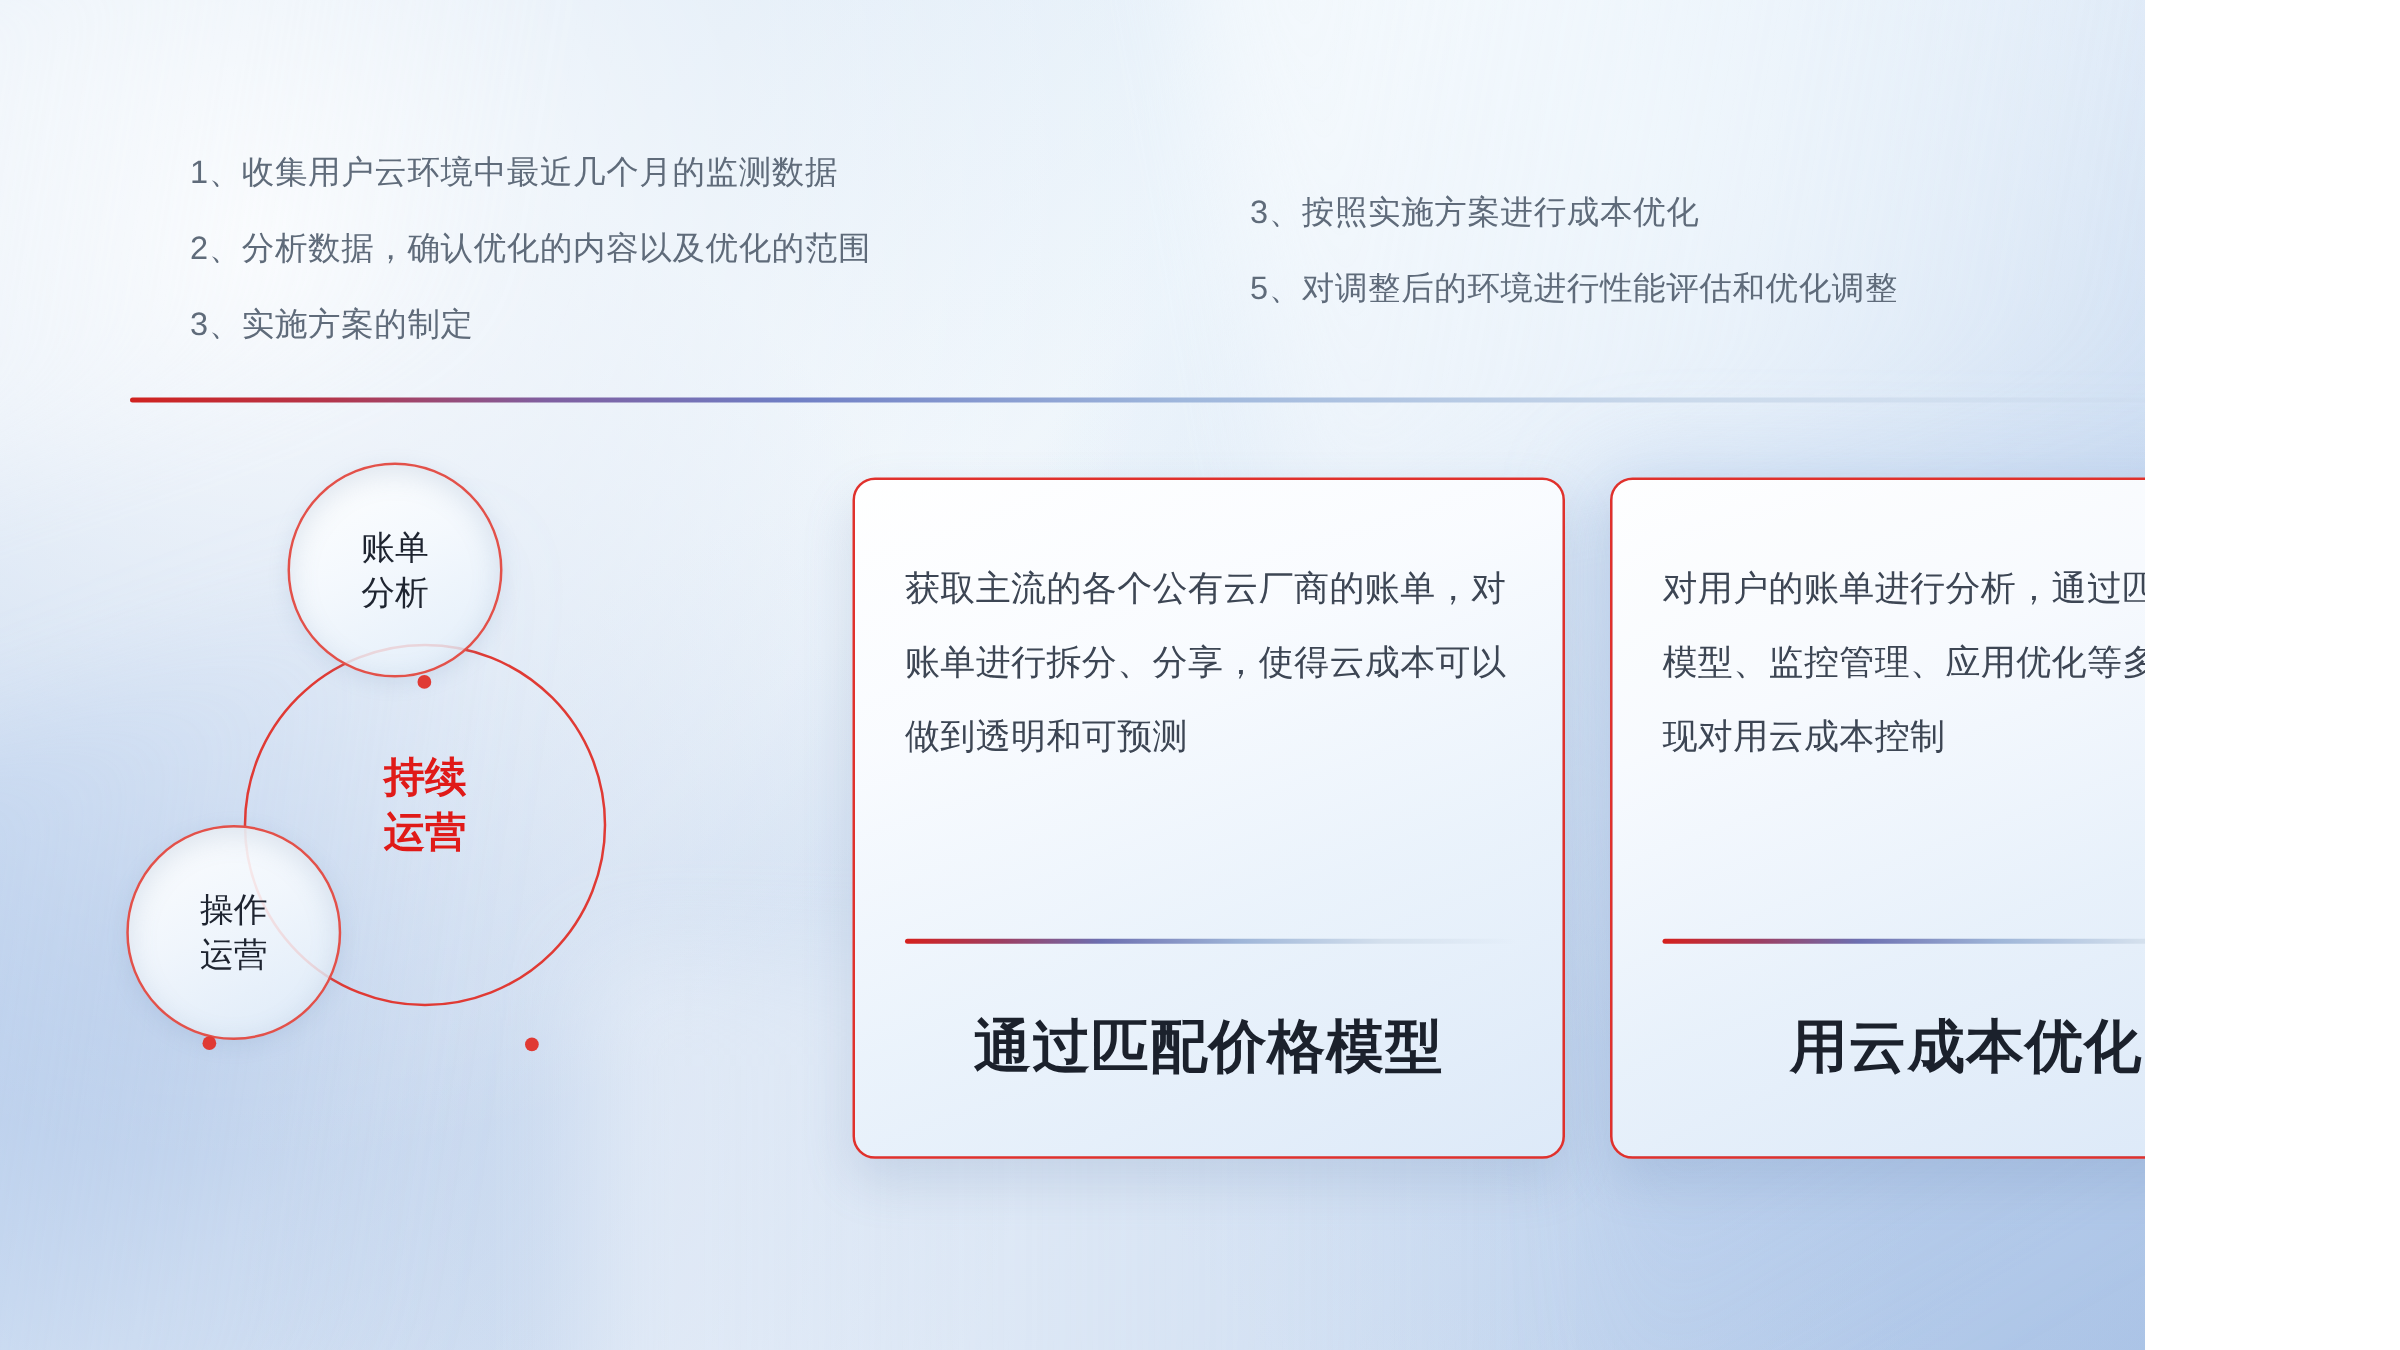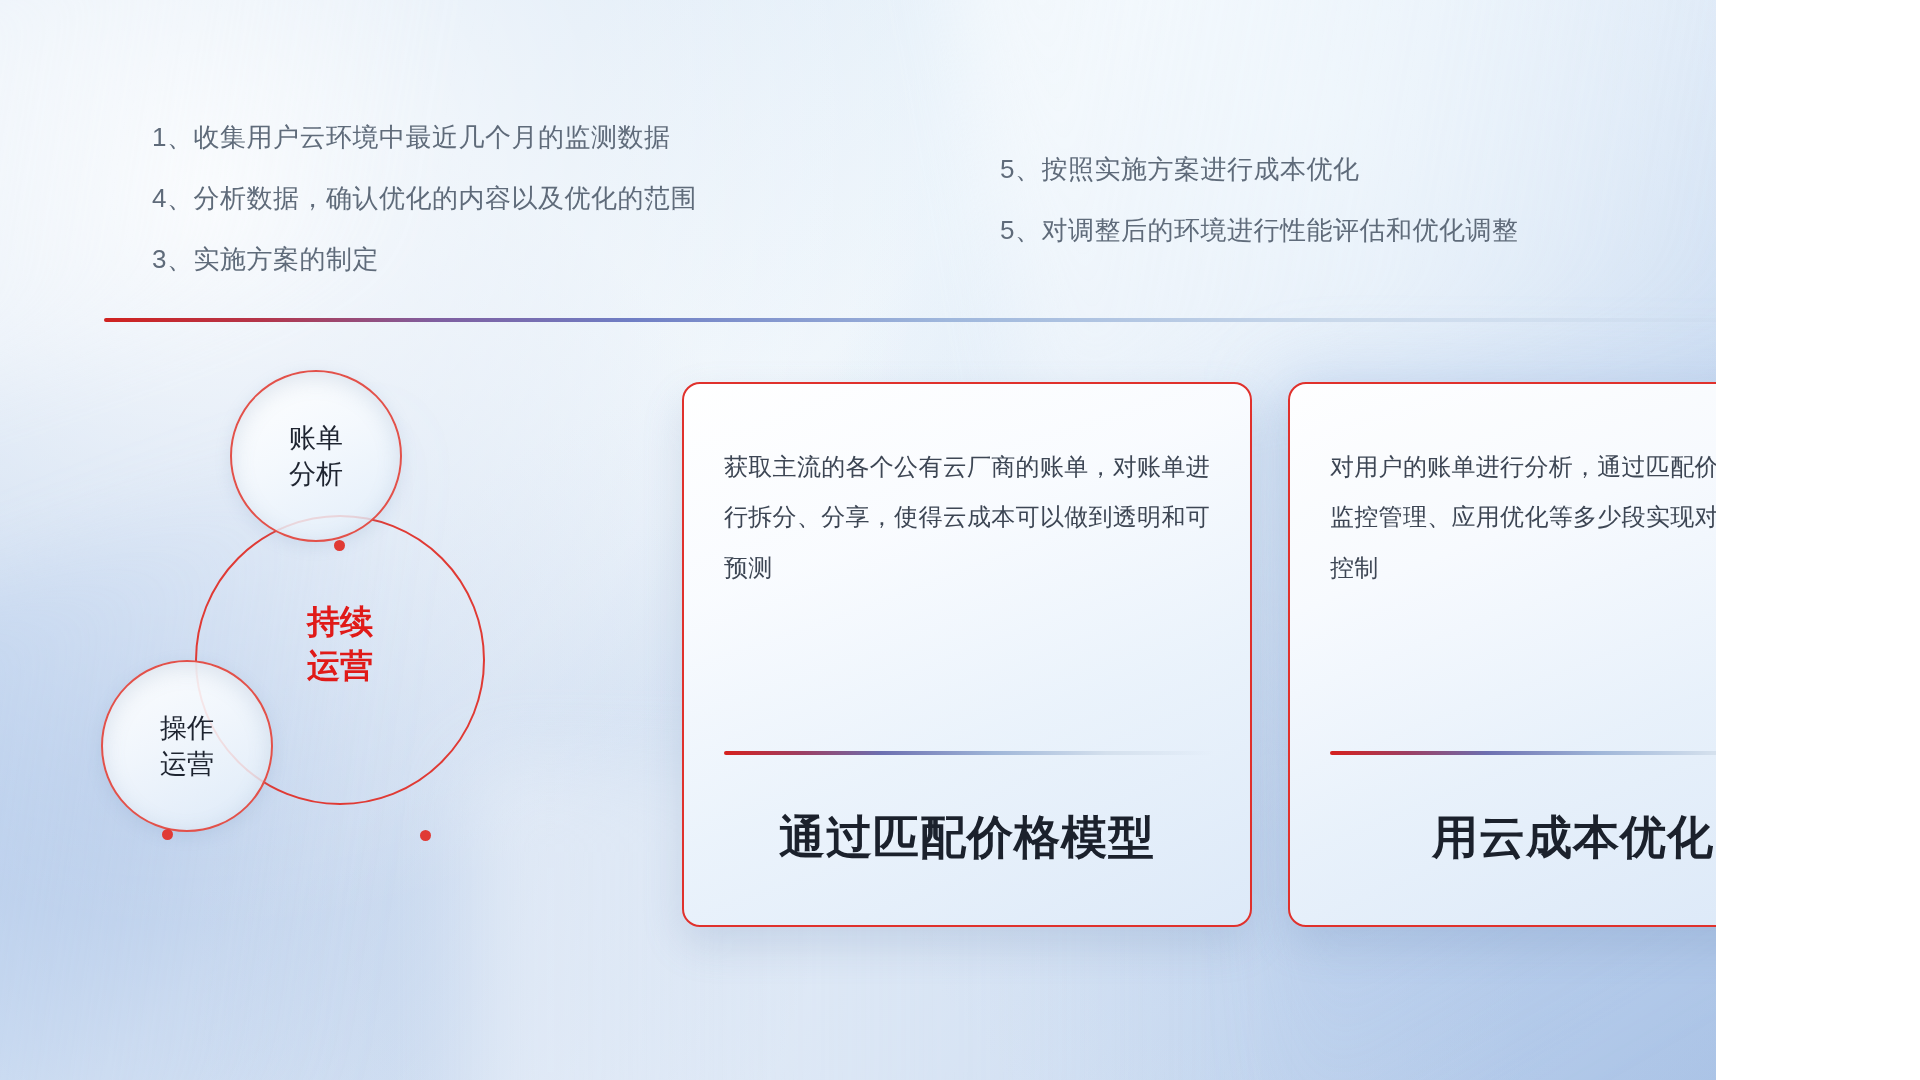--- a/index.html
+++ b/index.html
@@ -144,21 +144,21 @@
     box-sizing: border-box;
     background: linear-gradient(160deg, rgba(255,255,255,0.97) 0%, rgba(250,252,255,0.95) 30%, rgba(236,244,252,0.92) 62%, rgba(223,235,249,0.92) 100%);
     box-shadow: 0 18px 40px rgba(100,130,175,0.20);
     padding: 58px 40px 0 40px;
   }
   .card.c1 { left: 682px; }
   .card.c2 { left: 1288px; }
 
   .card-body {
     color: #3d4654;
-    font-size: 24px;
+    font-size: 28px;
     line-height: 2.1;
     letter-spacing: .3px;
   }
 
   .card-rule {
     position: absolute;
     left: 40px;
     bottom: 170px;
     width: 490px;
     height: 4px;
@@ -184,26 +184,26 @@
 <div id="slide">
 
   <div class="streak s1"></div>
   <div class="streak s2"></div>
   <div class="streak s3"></div>
   <div class="streak s4"></div>
   <div class="streak s5"></div>
 
   <div class="bullets left">
     <div class="line">1、收集用户云环境中最近几个月的监测数据</div>
-    <div class="line">4、分析数据，确认优化的内容以及优化的范围</div>
+    <div class="line">2、分析数据，确认优化的内容以及优化的范围</div>
     <div class="line">3、实施方案的制定</div>
   </div>
 
   <div class="bullets right">
-    <div class="line">5、按照实施方案进行成本优化</div>
+    <div class="line">3、按照实施方案进行成本优化</div>
     <div class="line">5、对调整后的环境进行性能评估和优化调整</div>
   </div>
 
   <div class="divider"></div>
 
   <div class="venn">
     <div class="ring main"></div>
 
     <div class="bubble b1">
       <span>账单</span>

